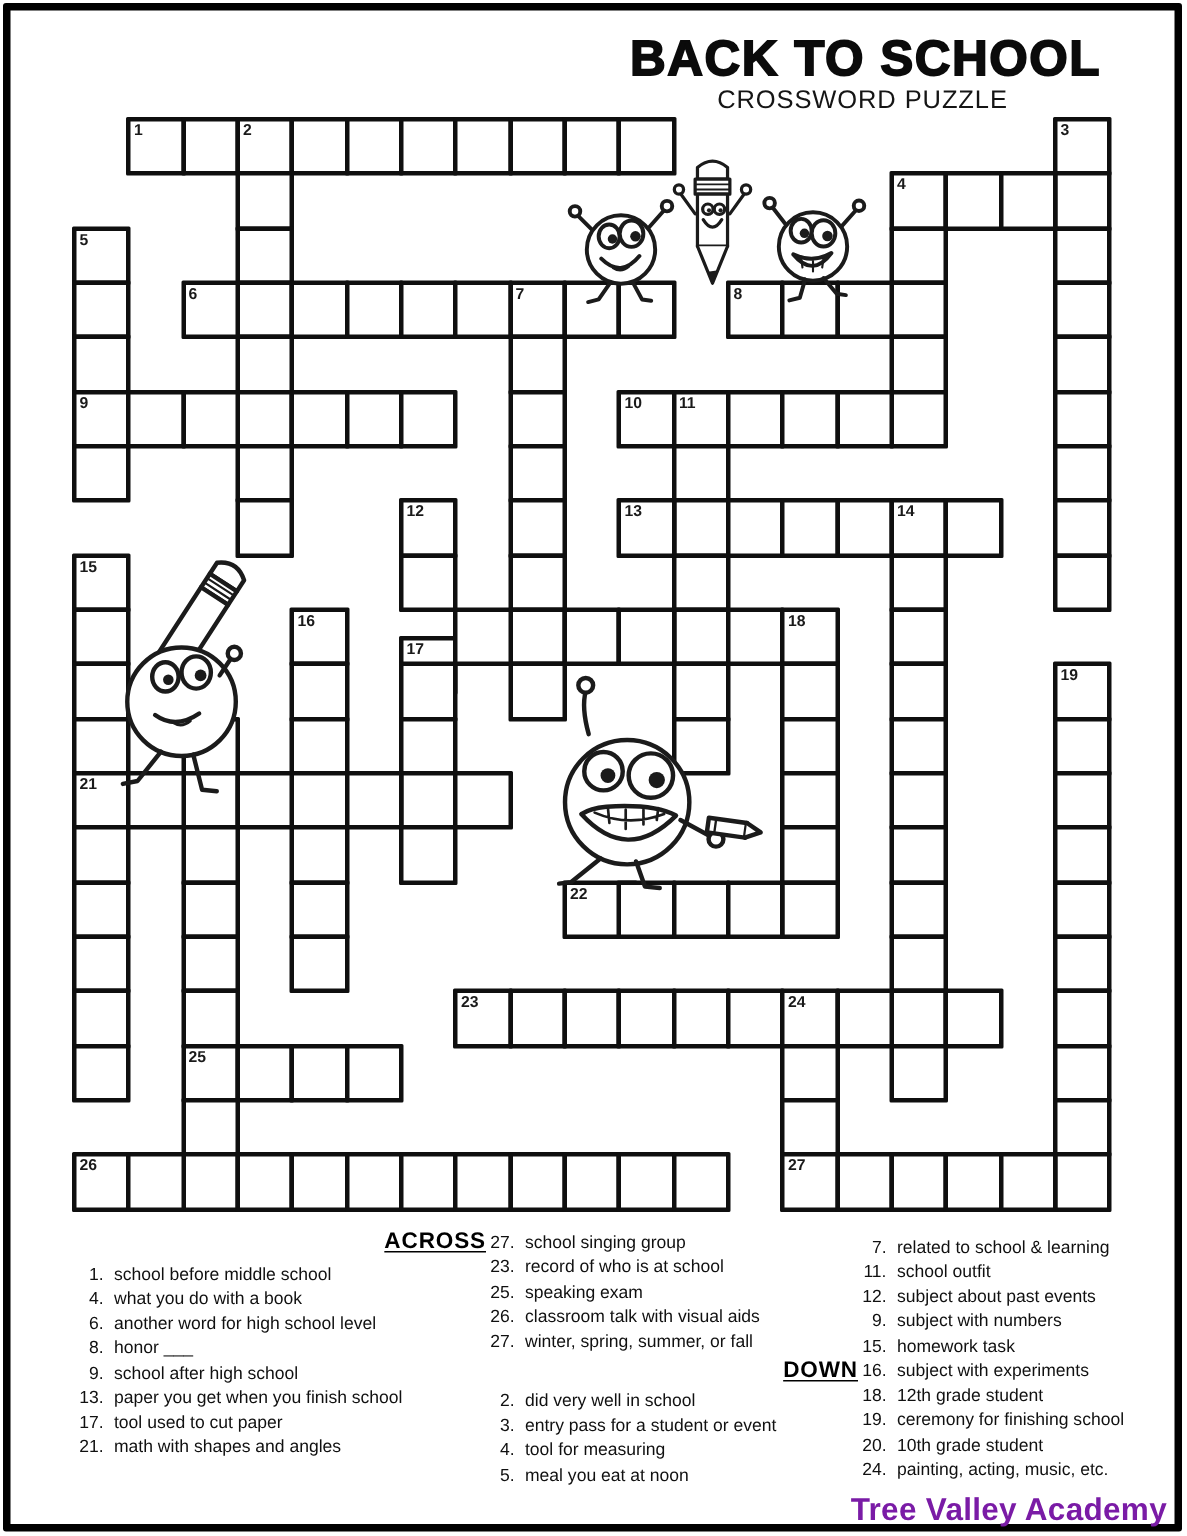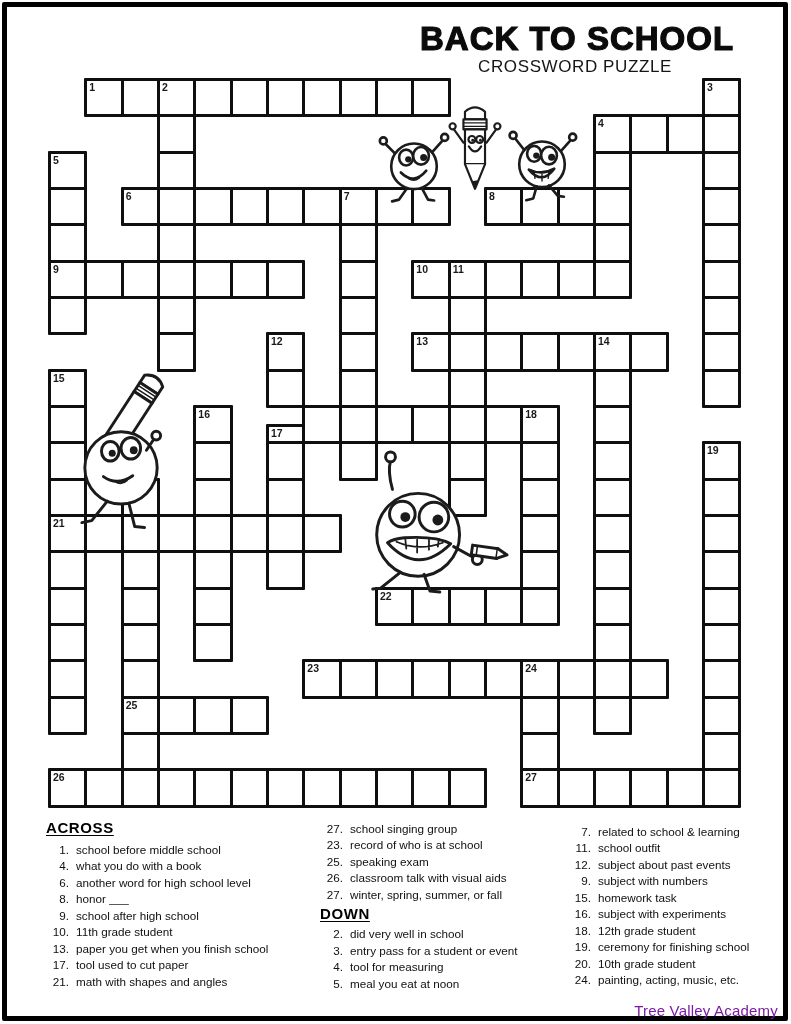--- a/index.html
+++ b/index.html
@@ -16,28 +16,28 @@
   .cell{position:absolute;width:39.3px;height:39.3px;background:#fff;
         border:3px solid #0f0f0f;box-sizing:border-box;border-radius:1px;}
   .cellnum{position:absolute;left:2px;top:0px;font-size:10.5px;font-weight:600;
            color:#1a1a1a;font-family:"Liberation Sans",sans-serif;line-height:12px;}
   
   .mascot{position:absolute;}
   .mascot svg{display:block;width:100%;height:100%;}
   
   .clue-col{position:absolute;color:#111;}
   .clue-head{font-size:15px;font-weight:800;letter-spacing:0.6px;color:#000;
-             text-decoration:underline;text-underline-offset:2px;margin:0 0 6px 0;}
+             text-decoration:underline;text-underline-offset:2px;margin:0 0 6px 12px;text-align:right;}
   ul.clues{list-style:none;margin:0;padding:0;}
   ul.clues li{display:flex;font-size:11.7px;line-height:16.45px;color:#101010;}
   ul.clues li .n{flex:none;width:23px;text-align:right;margin-right:7px;font-weight:400;}
   ul.clues li .t{white-space:nowrap;}
   .down-head{margin-top:2px;margin-bottom:4px;}
   
-  .logo{position:absolute;right:13px;bottom:5px;font-size:15px;font-weight:400;
+  .logo{position:absolute;right:13px;bottom:5px;font-size:21px;font-weight:700;
         letter-spacing:0.2px;}
 </style>
 </head>
 <body>
 
 <div class="sheet">
   <div class="frame"></div>
 
   <div class="titlebox">
     <div class="title">BACK TO SCHOOL</div>
@@ -398,24 +398,20 @@
         </li>
         <li>
           <span class="n">8.</span>
           <span class="t">honor ___</span>
         </li>
         <li>
           <span class="n">9.</span>
           <span class="t">school after high school</span>
         </li>
         <li>
-          <span class="n">10.</span>
-          <span class="t">11th grade student</span>
-        </li>
-        <li>
           <span class="n">13.</span>
           <span class="t">paper you get when you finish school</span>
         </li>
         <li>
           <span class="n">17.</span>
           <span class="t">tool used to cut paper</span>
         </li>
         <li>
           <span class="n">21.</span>
           <span class="t">math with shapes and angles</span>

